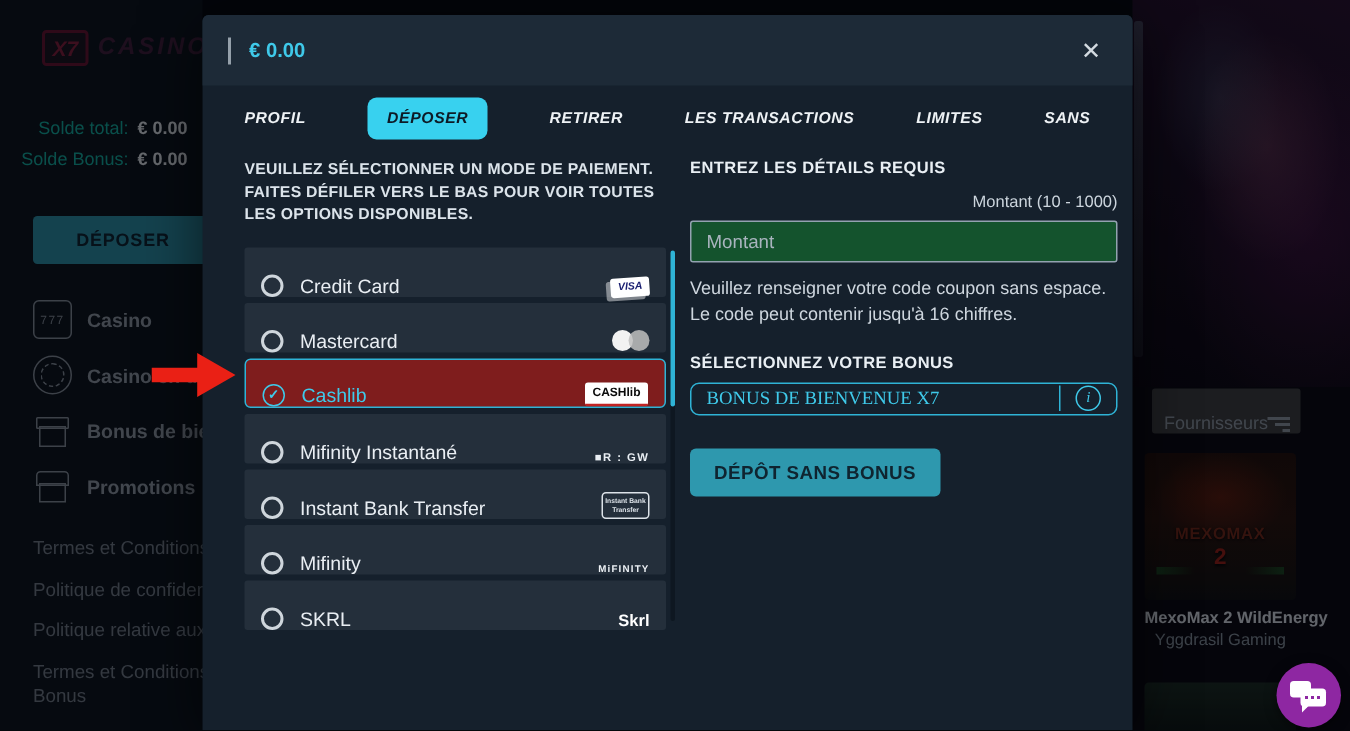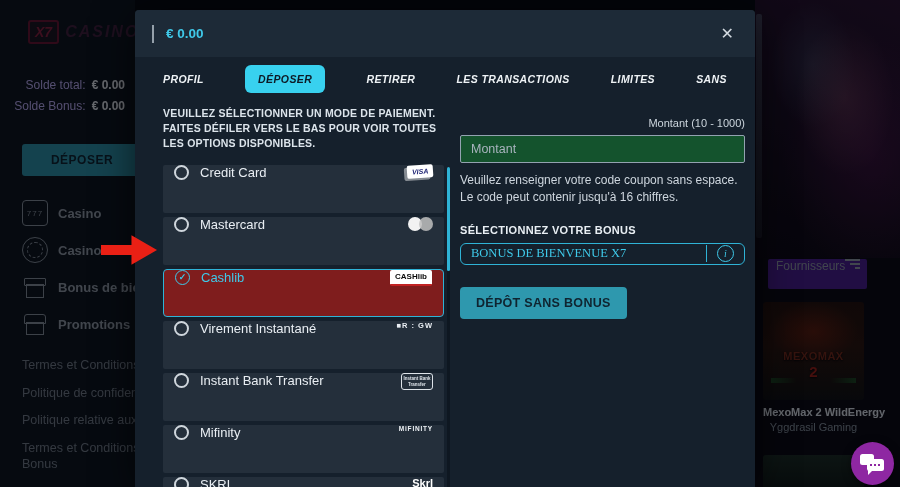--- a/index.html
+++ b/index.html
@@ -9,21 +9,21 @@
 
   
   .sidebar{position:absolute;left:0;top:0;width:135px;height:487px;background:#0e141b;overflow:visible;}
   .logo{position:absolute;left:28px;top:20px;display:flex;align-items:center;gap:6px;
         white-space:nowrap;font-style:italic;font-weight:800;}
   .logo-box{border:2px solid #6e1430;color:#8c1f3c;padding:2px 5px;font-size:14px;border-radius:3px;
             background:rgba(120,20,50,.12);}
   .logo-rest{font-size:16px;letter-spacing:2px;color:#45203c;}
   .balances{position:absolute;left:0;top:78px;width:135px;}
   .bal-row{display:flex;justify-content:flex-end;gap:6px;padding-right:10px;margin-bottom:7px;font-size:12px;white-space:nowrap;}
-  .bal-label{color:#c4b5fd;}
+  .bal-label{color:#14b8a6;}
   .bal-value{color:#eef2f6;font-weight:700;}
   .side-deposit{position:absolute;left:22px;top:144px;width:120px;height:32px;background:var(--button-teal,#2e98ae);
         border:none;border-radius:3px;color:#0f2430;font:800 12px "Liberation Sans",sans-serif;letter-spacing:.5px;cursor:pointer;}
   .side-menu{position:absolute;left:0;top:200px;width:220px;}
   .menu-item{display:flex;align-items:center;gap:10px;margin:0 0 11px 22px;height:26px;white-space:nowrap;cursor:pointer;}
   .mi{width:26px;height:26px;flex:none;position:relative;display:flex;align-items:center;justify-content:center;color:#8d97a1;}
   .mi-label{font-size:13px;font-weight:700;color:#99a2ac;}
   .icon-text{font-size:8px;font-weight:400;font-style:normal;letter-spacing:1px;}
   .slots-icon{border:1.5px solid currentColor;border-radius:4px;}
   .roulette-icon{border:1.5px solid currentColor;border-radius:50%;}
@@ -38,22 +38,22 @@
   
   .right-bg{position:absolute;left:755px;top:0;width:145px;height:487px;background:#0b0910;}
   .hero{position:absolute;left:0;top:0;width:100%;height:258px;
     background:
       radial-gradient(70px 110px at 62% 38%, rgba(200,120,140,.25), transparent 70%),
       radial-gradient(60px 90px at 40% 25%, rgba(90,110,140,.30), transparent 70%),
       radial-gradient(120px 160px at 80% 60%, rgba(150,30,130,.25), transparent 75%),
       linear-gradient(205deg,#2c1230 0%,#1c0d22 45%,#120a16 75%,#0c0710 100%);}
   .hero::before{content:"";position:absolute;left:1px;top:14px;width:6px;height:224px;border-radius:2px;
       background:linear-gradient(180deg,rgba(140,170,190,.35),rgba(140,170,190,.12));}
-  .providers{position:absolute;left:13px;top:259px;width:99px;height:30px;background:#4c1d95;border-radius:2px;
-      display:flex;align-items:flex-start;justify-content:space-between;padding:0 8px;cursor:pointer;}
+  .providers{position:absolute;left:13px;top:259px;width:99px;height:30px;background:#404040;border-radius:2px;
+      display:flex;align-items:flex-end;justify-content:space-between;padding:0 8px;cursor:pointer;}
   .providers span:first-child{font-size:12px;color:#98a2ac;}
   .filter-icon{width:15px;height:11px;flex:none;background:
       linear-gradient(#98a2ac 0 0) right 0 top 0/15px 2px no-repeat,
       linear-gradient(#98a2ac 0 0) right 0 top 4px/10px 2px no-repeat,
       linear-gradient(#98a2ac 0 0) right 0 top 8px/5px 2px no-repeat;}
   .game-tile{position:absolute;left:8px;top:302px;width:101px;cursor:pointer;}
   .game-art{height:98px;border-radius:3px;position:relative;overflow:hidden;
     background:
       radial-gradient(60px 40px at 50% 30%, rgba(130,35,10,.6), transparent 75%),
       linear-gradient(180deg,#241008 0%,#2c130a 45%,#1b120c 80%,#101010 100%);}
@@ -79,22 +79,22 @@
   .m-balance{margin-left:12px;color:var(--accent-text,#3fc9e9);font-size:13.5px;font-weight:700;}
   .m-close{margin-left:auto;background:none;border:none;color:#d3dae0;font-size:16px;cursor:pointer;padding:2px 4px;}
   .m-close::before{content:"✕";}
   .m-tabs{height:43px;display:flex;align-items:center;justify-content:space-between;padding:0 28px;font-style:italic;}
   .tab{font-size:10.5px;font-weight:700;color:#eef2f5;letter-spacing:.4px;cursor:pointer;white-space:nowrap;}
   .tab.active{background:var(--accent,#38d1ef);color:#0d1a26;padding:8px 13px;border-radius:6px;}
 
   .col-left{position:absolute;left:1px;top:96px;width:292px;margin-left:27px;}
   .pay-instruction{margin:0;font-size:10.5px;font-weight:700;color:#dce4eb;line-height:1.45;letter-spacing:.2px;}
   .pay-list-wrap{position:relative;margin-top:13px;width:287px;}
-  .pay-row{width:281px;height:48px;margin-bottom:4px;background:#242f3b;border-radius:2px;
-           display:flex;align-items:flex-start;gap:11px;padding:0 11px;cursor:pointer;}
+  .pay-row{width:281px;height:33px;margin-bottom:4px;background:#242f3b;border-radius:2px;
+           display:flex;align-items:flex-end;gap:11px;padding:0 11px;cursor:pointer;}
   .pay-row.selected{background:#7f1d1d;border:1px solid var(--accent-border,#2fb3d6);border-radius:4px;}
   .radio{width:15px;height:15px;border:2px solid #cfd6dc;border-radius:50%;flex:none;position:relative;}
   .tick{display:none;}
   .pay-row.selected .radio{border:1.5px solid var(--accent-text,#3fc9e9);}
   .pay-row.selected .tick{display:flex;position:absolute;inset:0;align-items:center;justify-content:center;
       font-style:normal;font-size:9px;font-weight:700;color:var(--accent-text,#3fc9e9);}
   .tick::before{content:"✓";}
   .pay-label{font-size:13px;color:#e9eef3;font-weight:500;white-space:nowrap;}
   .pay-row.selected .pay-label{color:var(--accent-text,#3fc9e9);}
   .pay-logo{margin-left:auto;flex:none;}
@@ -253,21 +253,21 @@
             </div>
             <div class="pay-row selected">
               <span class="radio">
                 <i class="tick"></i>
               </span>
               <span class="pay-label">Cashlib</span>
               <span class="pay-logo t-cashlib">CASHlib</span>
             </div>
             <div class="pay-row">
               <span class="radio"></span>
-              <span class="pay-label">Virement Instantané</span>
+              <span class="pay-label">Mifinity Instantané</span>
               <span class="pay-logo t-banks">■R : GW</span>
             </div>
             <div class="pay-row">
               <span class="radio"></span>
               <span class="pay-label">Instant Bank Transfer</span>
               <span class="pay-logo t-ibt">Instant Bank Transfer</span>
             </div>
             <div class="pay-row">
               <span class="radio"></span>
               <span class="pay-label">Mifinity</span>
@@ -278,20 +278,21 @@
               <span class="pay-label">SKRL</span>
               <span class="pay-logo t-skrl">Skrl</span>
             </div>
           </div>
         <div class="scrollbar">
             <span class="thumb"></span>
           </div>
       </div>
     </div>
     <div class="col-right">
+      <h3 class="d-heading">ENTREZ LES DÉTAILS REQUIS</h3>
       <div class="d-hint">Montant (10 - 1000)</div>
       <input class="d-input" placeholder="Montant" style="">
       <p class="d-note">Veuillez renseigner votre code coupon sans espace. Le code peut contenir jusqu'à 16 chiffres.</p>
       <h3 class="d-heading bonus-heading">SÉLECTIONNEZ VOTRE BONUS</h3>
       <div class="bonus-select">
         <span class="bs-value">BONUS DE BIENVENUE X7</span>
         <span class="bs-divider"></span>
         <span class="bs-info"></span>
       </div>
       <button class="d-button">DÉPÔT SANS BONUS</button>

